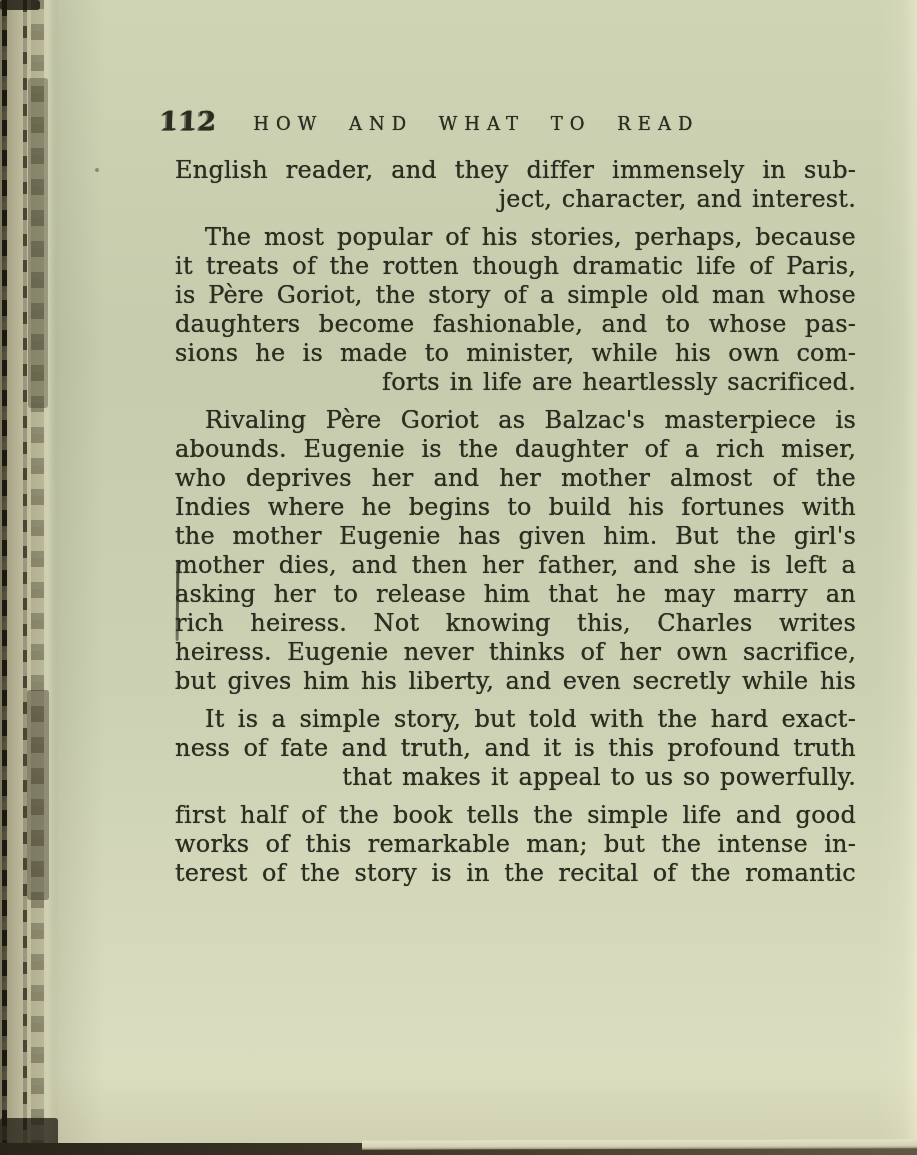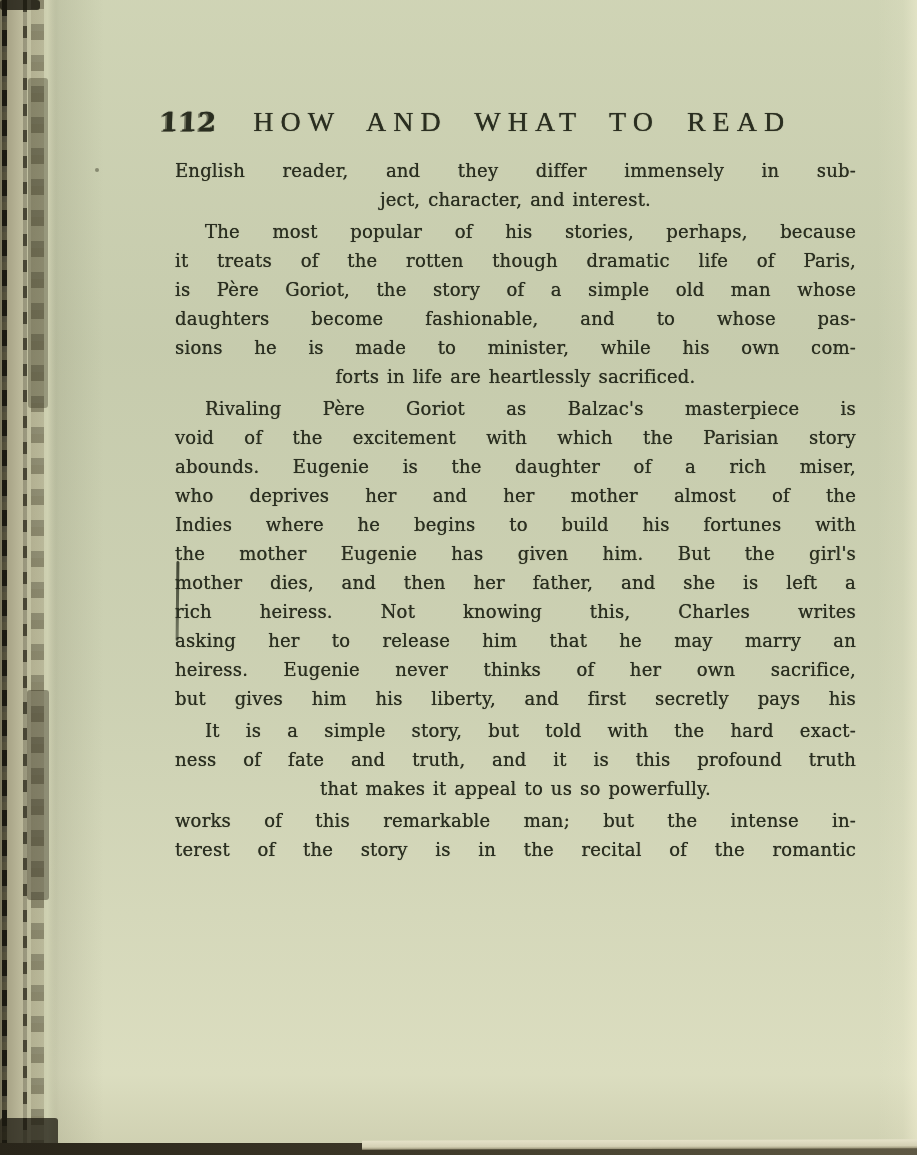--- a/index.html
+++ b/index.html
@@ -48,35 +48,34 @@
   #header{
     position:absolute;left:160px;top:106px;right:62px;
     display:flex;align-items:baseline;color:var(--ink,#2a2e20);
   }
   #page-number{
     font-size:26px;font-weight:bold;letter-spacing:1px;
     text-shadow:-2px 1px 0 rgba(40,42,28,0.55), 0 0 1px rgba(35,40,25,0.9);
     transform:skewX(-2deg);
   }
   #running-title{
-    margin:0 0 0 36px;font-size:28px;font-weight:normal;
+    margin:0 0 0 36px;font-size:18px;font-weight:normal;
     letter-spacing:7px;word-spacing:13px;white-space:nowrap;
     color:var(--ink,#2a2e20);
     text-shadow:0 0 0.8px rgba(35,40,25,0.85);
-    font-family:Liberation Serif, serif;
   }
   
   #page-text{
     position:absolute;left:175px;top:156px;width:681px;
-    font-size:18px;line-height:29px;color:var(--ink,#2a2e20);
+    font-size:24px;line-height:29px;color:var(--ink,#2a2e20);
     text-shadow:0 0 0.7px rgba(33,38,24,0.85);
     word-spacing:2px;letter-spacing:0.2px;
   }
-  .para + .para{margin-top:3px;}
-  .line{text-align:center;}
+  .para + .para{margin-top:9px;}
+  .line{text-align:right;}
   .line.just{text-align:justify;text-align-last:justify;}
   .line.indent{text-indent:30px;}
   
   #fold-mark{
     position:absolute;left:176px;top:561px;width:3px;height:80px;
     background:linear-gradient(180deg, rgba(42,47,32,0.85), rgba(42,47,32,0.55));
     transform:rotate(0.6deg);border-radius:2px;
   }
   #dust-speck{position:absolute;left:95px;top:168px;width:4px;height:4px;border-radius:50%;background:rgba(70,70,50,0.5);}
 </style>
@@ -110,37 +109,37 @@
       <div class="para">
         <div class="line indent just">The most popular of his stories, perhaps, because</div>
         <div class="line just">it treats of the rotten though dramatic life of Paris,</div>
         <div class="line just">is Père Goriot, the story of a simple old man whose</div>
         <div class="line just">daughters become fashionable, and to whose pas-</div>
         <div class="line just">sions he is made to minister, while his own com-</div>
         <div class="line">forts in life are heartlessly sacrificed.</div>
       </div>
       <div class="para">
         <div class="line indent just">Rivaling Père Goriot as Balzac's masterpiece is</div>
-        <div class="line just">void of the excitement with which the Parisian story</div>
         <div class="line just">abounds.  Eugenie is the daughter of a rich miser,</div>
         <div class="line just">who deprives her and her mother almost of the</div>
         <div class="line just">Indies where he begins to build his fortunes with</div>
         <div class="line just">the mother Eugenie has given him.  But the girl's</div>
         <div class="line just">mother dies, and then her father, and she is left a</div>
+        <div class="line just">asking her to release him that he may marry an</div>
         <div class="line just">rich heiress.  Not knowing this, Charles writes</div>
-        <div class="line just">asking her to release him that he may marry an</div>
         <div class="line just">heiress.  Eugenie never thinks of her own sacrifice,</div>
-        <div class="line just">but gives him his liberty, and first secretly pays his</div>
+        <div class="line just">but gives him his liberty, and even secretly while his</div>
       </div>
       <div class="para">
         <div class="line indent just">It is a simple story, but told with the hard exact-</div>
         <div class="line just">ness of fate and truth, and it is this profound truth</div>
         <div class="line">that makes it appeal to us so powerfully.</div>
       </div>
       <div class="para">
+        <div class="line just">first half of the book tells the simple life and good</div>
         <div class="line just">works of this remarkable man; but the intense in-</div>
         <div class="line just">terest of the story is in the recital of the romantic</div>
       </div>
     </div>
 
   <div id="fold-mark"></div>
   <div id="dust-speck"></div>
 
   <div id="bottom-shadow"></div>
   <div id="under-page-edge"></div>

